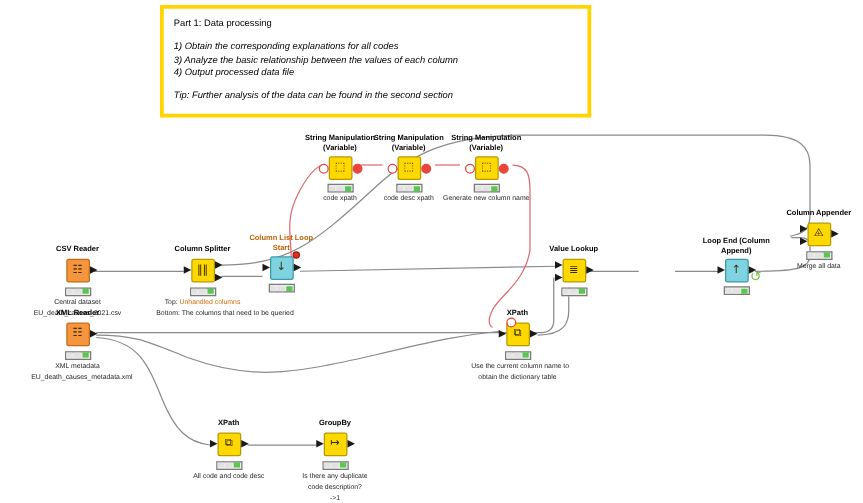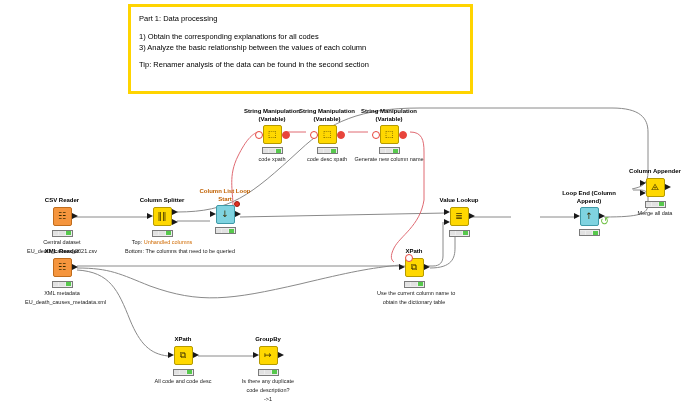--- a/index.html
+++ b/index.html
@@ -15,21 +15,21 @@
 
   
   .annotation{
     position:absolute;
     border:3px solid #ffd400;
     background:#ffffff;
     box-sizing:border-box;
     padding:6px 8px;
   }
   .annotation .ann-title{font-size:7.5px;color:#000;line-height:12px;}
-  .annotation .ann-line{font-size:7.5px;color:#000;line-height:10.5px;white-space:nowrap;}
+  .annotation .ann-line{font-size:7.5px;color:#000;line-height:10.5px;white-space:nowrap;font-style:italic;}
   .annotation .ann-gap{height:7px;}
 
   
   .node{position:absolute;width:74px;margin-left:-37px;text-align:center;}
   .node .ntitle{
     font-size:6px;font-weight:bold;color:#000;line-height:7.5px;
     margin-bottom:1px;white-space:nowrap;
   }
   .node .ntitle.two{white-space:normal;}
   .node .ntitle.orange{color:#c06000;}
@@ -131,22 +131,23 @@
 
       <path d="M410,132 C422,132 424,140 424,152 L424,200 C420,226 400,236 394,248 C390,256 391,260 394,262"></path>
     </g>
   </svg>
 
   <div class="annotation" style="left:128px;top:4px;width:345px;height:90px;">
     <div class="ann-title">Part 1: Data processing</div>
     <div class="ann-gap"></div>
     <div class="ann-line">1) Obtain the corresponding explanations for all codes</div>
     <div class="ann-line">3) Analyze the basic relationship between the values of each column</div>
+    <div class="ann-line">4) Output processed data file</div>
     <div class="ann-gap"></div>
-    <div class="ann-line">Tip: Renamer analysis of the data can be found in the second section</div>
+    <div class="ann-line">Tip: Further analysis of the data can be found in the second section</div>
   </div>
 
   <div class="node" style="left:62px;top:197px;">
     <div class="ntitle">CSV Reader</div>
     <div class="nbody">
       <div class="icon orange">
         <span class="glyph">☷</span>
         <span class="port out"></span>
       </div>
     </div>

